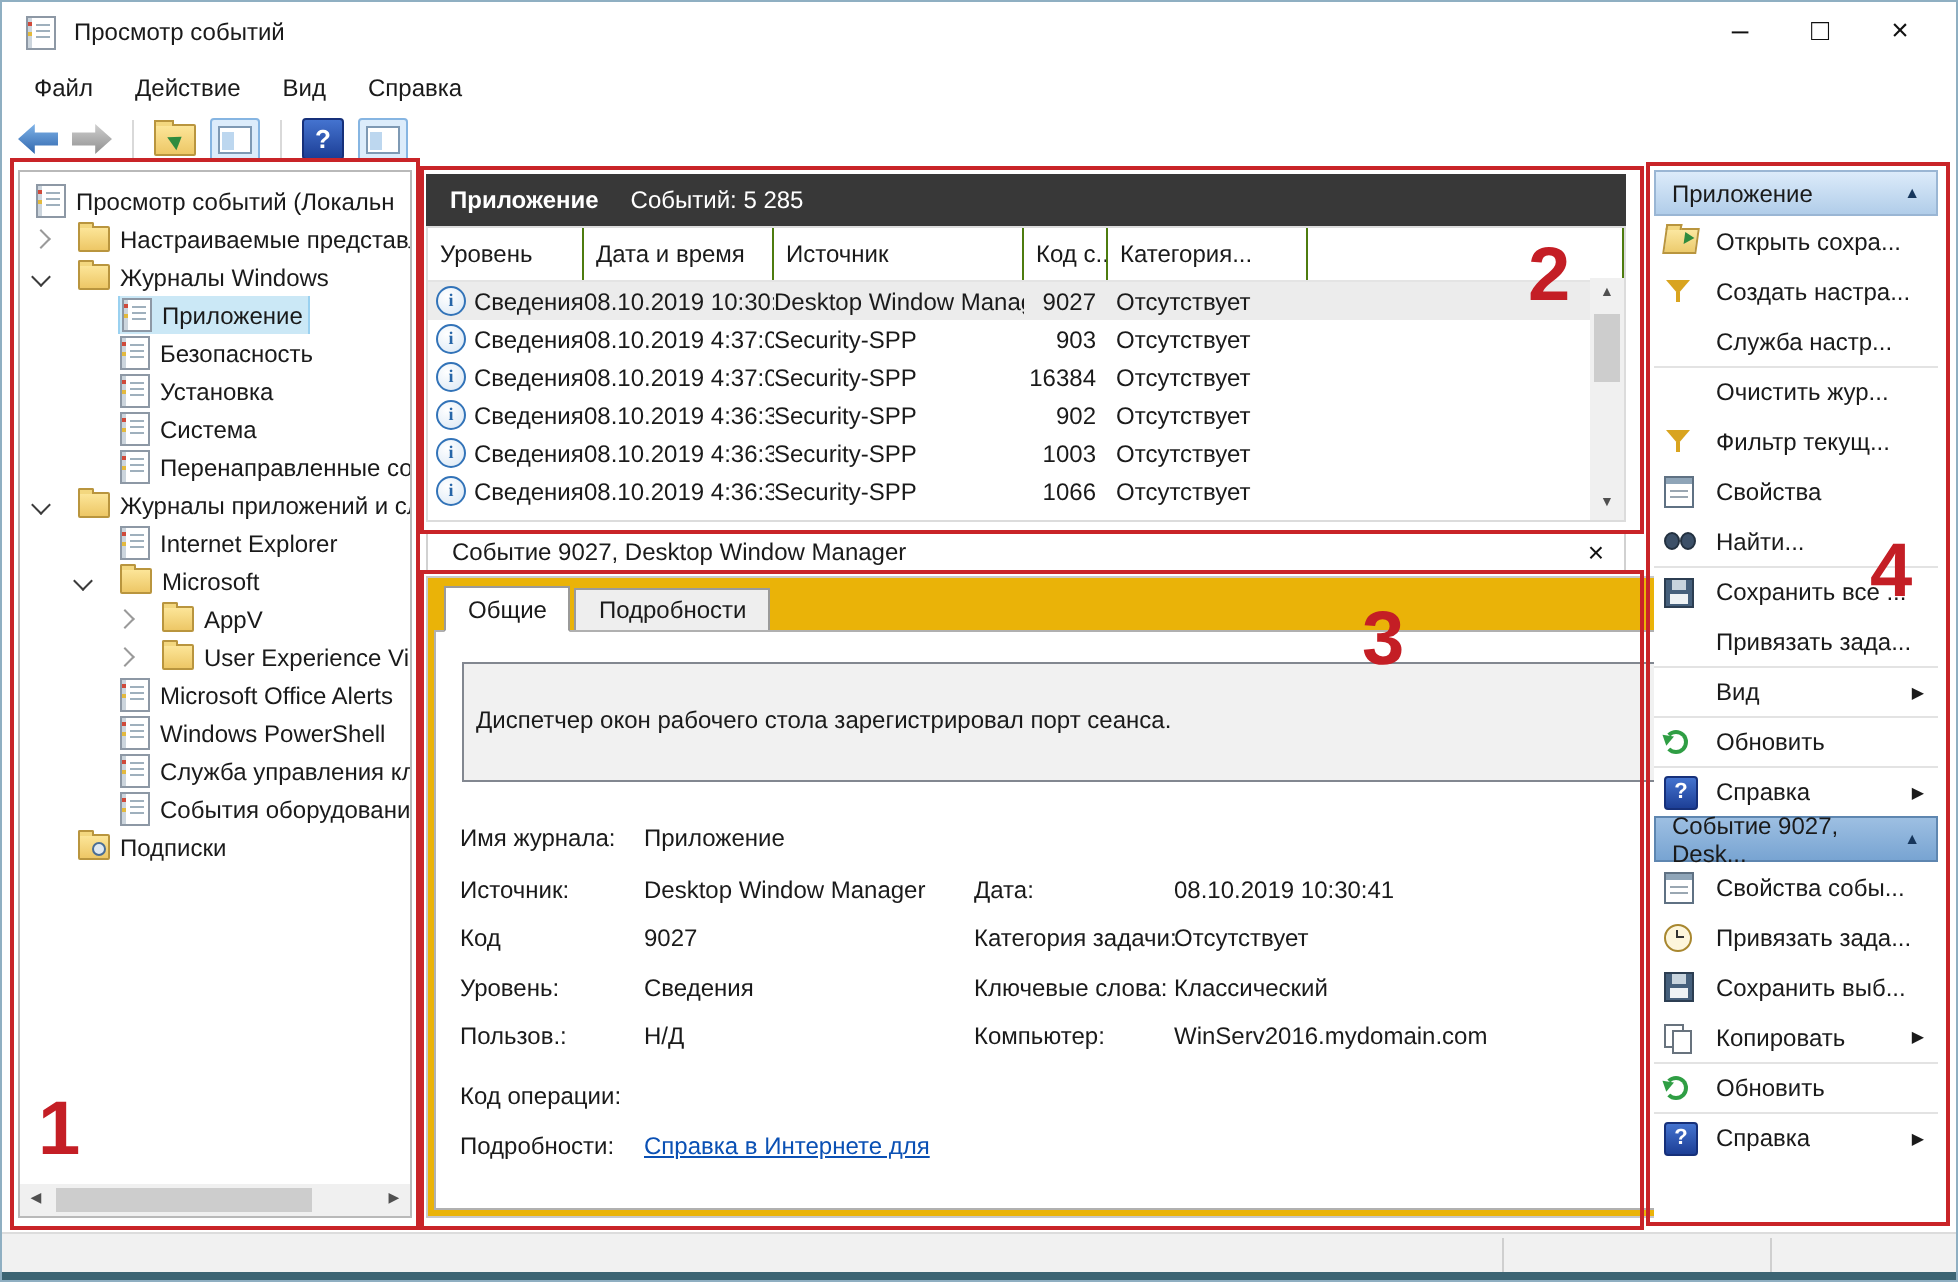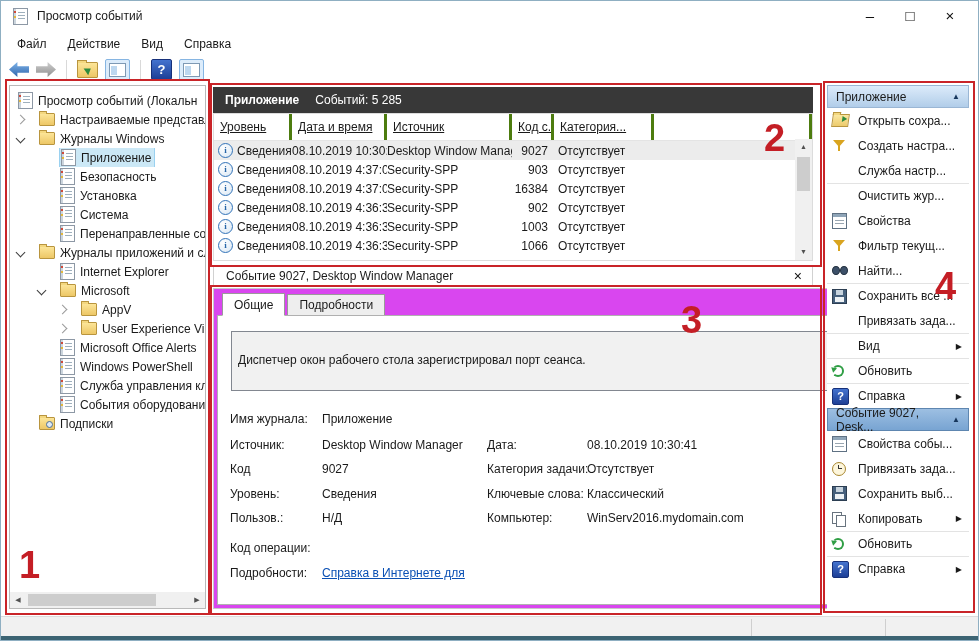--- a/index.html
+++ b/index.html
@@ -73,32 +73,32 @@
   .hscroll{position:absolute;left:0;right:0;bottom:0;height:16px;background:#f0f0f0;display:flex;align-items:center;}
   .sb-btn{width:16px;text-align:center;font-size:7px;color:#505050;line-height:16px;}
   .hthumb{height:12px;width:128px;background:#cdcdcd;margin-left:2px;}
   .hfill{flex:1;}
   
   .log-title{position:absolute;left:212px;top:86px;width:600px;height:26px;background:#383838;color:#fff;display:flex;align-items:center;box-sizing:border-box;padding-left:12px;}
   .log-title b{font-weight:bold;}
   .log-title .cnt{margin-left:16px;font-weight:normal;}
   .grid{position:absolute;left:212px;top:112px;width:600px;height:148px;background:#fff;border:1px solid #dcdcdc;box-sizing:border-box;}
   .gh{display:flex;height:26px;border-bottom:1px solid #e4e4e4;}
-  .gh .cell{border-right:3px solid #4d7c0f;display:flex;align-items:center;padding-left:6px;box-sizing:border-box;overflow:hidden;white-space:nowrap;text-decoration:underline;}
+  .gh .cell{border-right:1px solid #4d7c0f;display:flex;align-items:center;padding-left:6px;box-sizing:border-box;overflow:hidden;white-space:nowrap;}
   .grow{display:flex;height:19px;align-items:center;}
   .grow.selected{background:#ececec;}
   .cell{box-sizing:border-box;overflow:hidden;white-space:nowrap;flex:none;}
   .c0{width:78px;display:flex;align-items:center;gap:4px;padding-left:4px;}
   .c1{width:95px;} .c2{width:125px;} .c3{width:42px;text-align:right;padding-right:6px;} .c4{width:100px;padding-left:4px;} .c5{flex:1;}
   .vscroll{position:absolute;right:0;top:25px;bottom:0;width:17px;background:#f0f0f0;display:flex;flex-direction:column;align-items:center;}
   .vthumb{width:13px;height:34px;background:#cdcdcd;margin-top:2px;}
   .vfill{flex:1;}
   .evhead{position:absolute;left:212px;top:264px;width:600px;height:21px;background:#fff;border:1px solid #d1d1d1;box-sizing:border-box;display:flex;align-items:center;padding:0 10px 0 12px;}
   .evhead .x{margin-left:auto;font-size:14px;color:#111;}
-  .pane{position:absolute;left:212px;top:287px;width:656px;height:321px;background:#d946ef;border:1px solid #c8c8c8;box-sizing:border-box;}
+  .pane{position:absolute;left:212px;top:287px;width:656px;height:321px;background:#eab308;border:1px solid #c8c8c8;box-sizing:border-box;}
   .tabs{position:absolute;left:8px;top:3px;display:flex;align-items:flex-end;height:24px;}
   .tab{padding:3px 11px;border:1px solid #9a9a9a;background:#eeeeee;margin-right:2px;position:relative;}
   .tab.active{background:#fff;border-bottom:1px solid #fff;z-index:3;padding-top:4px;}
   .pane-content{position:absolute;left:3px;right:3px;top:26px;bottom:3px;background:#fff;border:1px solid #b0b0b0;}
   .descbox{position:absolute;left:13px;right:22px;top:15px;height:60px;background:#f1f1f1;border:1px solid #828790;padding:21px 6px;box-sizing:border-box;overflow:hidden;}
   .flabel{position:absolute;left:12px;}
   .fvalue{position:absolute;left:104px;}
   .flabel.r{left:269px;} .fvalue.r{left:369px;}
   .link{color:#0a50b4;text-decoration:underline;}
   
@@ -465,29 +465,29 @@
         <div class="act-row">
           <span class="aic"></span>
           <span class="alabel">Служба настр...</span>
         </div>
         <div class="act-row sep">
           <span class="aic"></span>
           <span class="alabel">Очистить жур...</span>
         </div>
         <div class="act-row">
           <span class="aic">
+            <span class="ic i-funnel"></span>
+          </span>
+          <span class="alabel">Фильтр текущ...</span>
+        </div>
+        <div class="act-row">
+          <span class="aic">
             <span class="ic i-props"></span>
           </span>
           <span class="alabel">Свойства</span>
-        </div>
-        <div class="act-row">
-          <span class="aic">
-            <span class="ic i-funnel"></span>
-          </span>
-          <span class="alabel">Фильтр текущ...</span>
         </div>
         <div class="act-row">
           <span class="aic">
             <span class="ic i-find"></span>
           </span>
           <span class="alabel">Найти...</span>
         </div>
         <div class="act-row sep">
           <span class="aic">
             <span class="ic i-save"></span>

